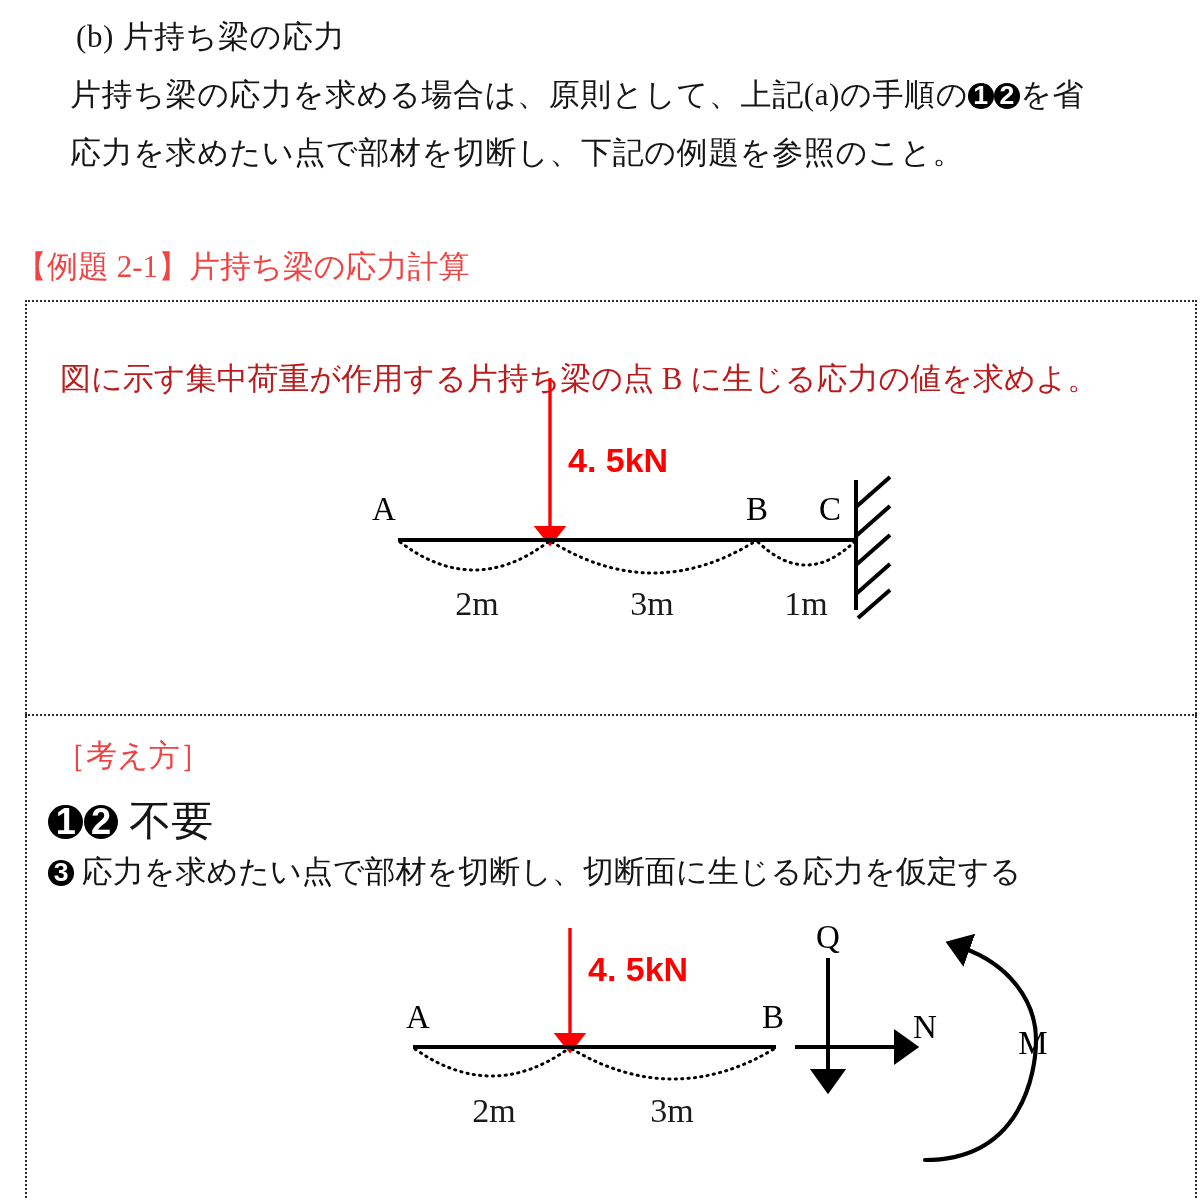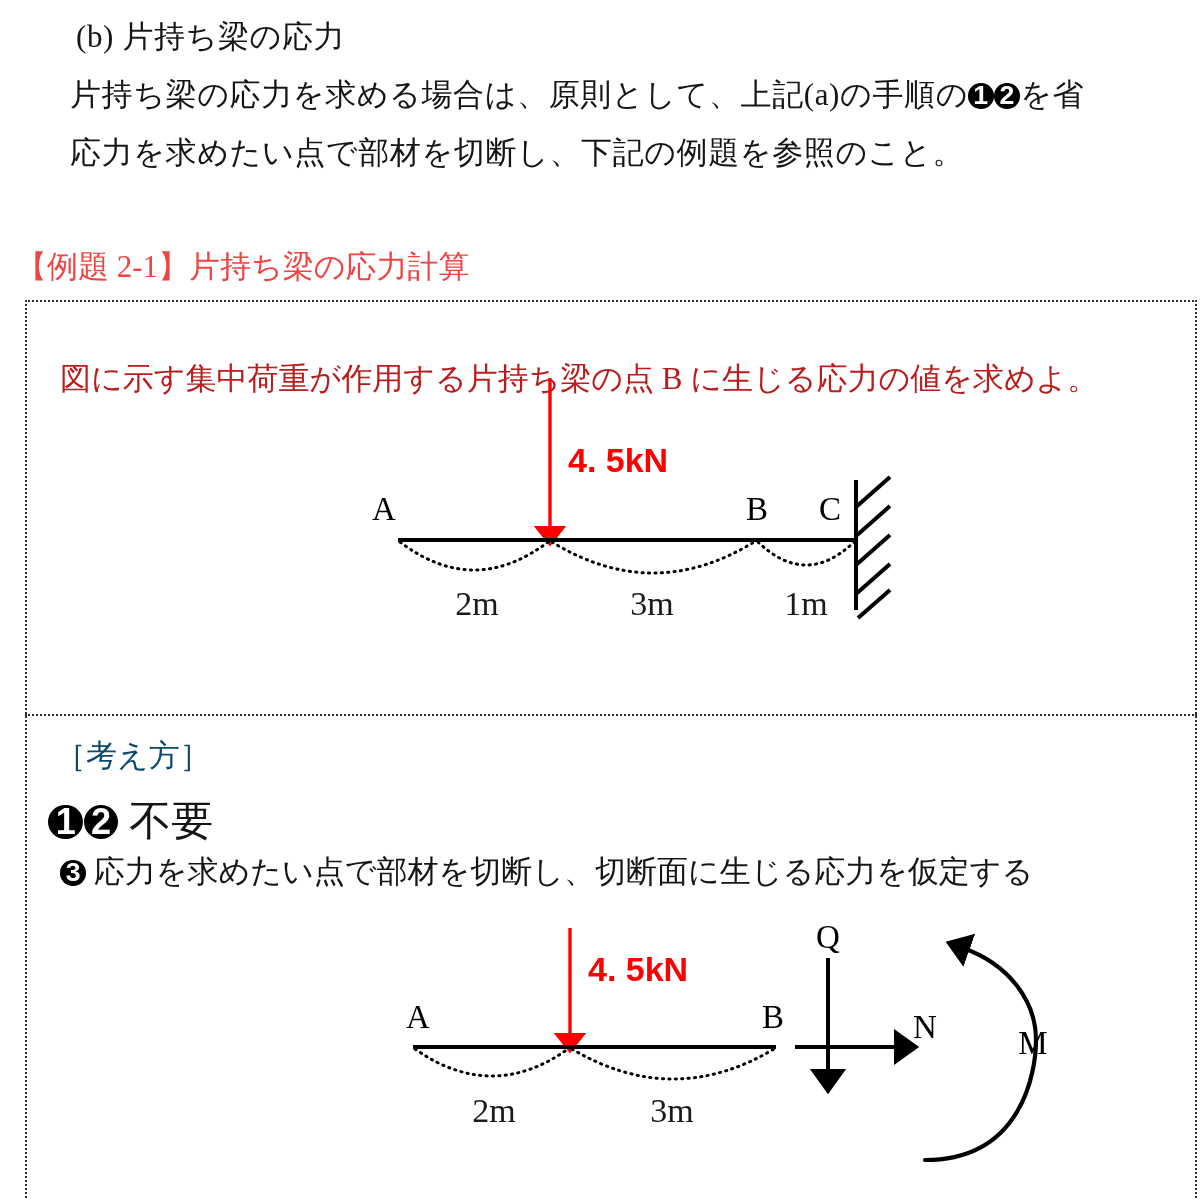--- a/index.html
+++ b/index.html
@@ -86,33 +86,33 @@
     color: #b91c1c;
     margin-top: 40px;
   }
 
   #approach-heading {
     position: absolute;
     left: 55px;
     top: 735px;
     font-size: 31px;
     white-space: nowrap;
-    color: #0c4a6e;
+    color: #ef4444;
   }
   #approach-step-12 {
     position: absolute;
     left: 48px;
     top: 793px;
     font-size: 42px;
     white-space: nowrap;
     color: #151515;
   }
   #approach-step-3 {
     position: absolute;
-    left: 60px;
+    left: 48px;
     top: 851px;
     font-size: 31px;
     white-space: nowrap;
     color: #151515;
   }
 
   
   .figure { position: absolute; }
   #figure-1 { left: 0px; top: 360px;  width: 1200px; height: 290px; }
   #figure-2 { left: 0px; top: 920px;  width: 1200px; height: 280px; }

